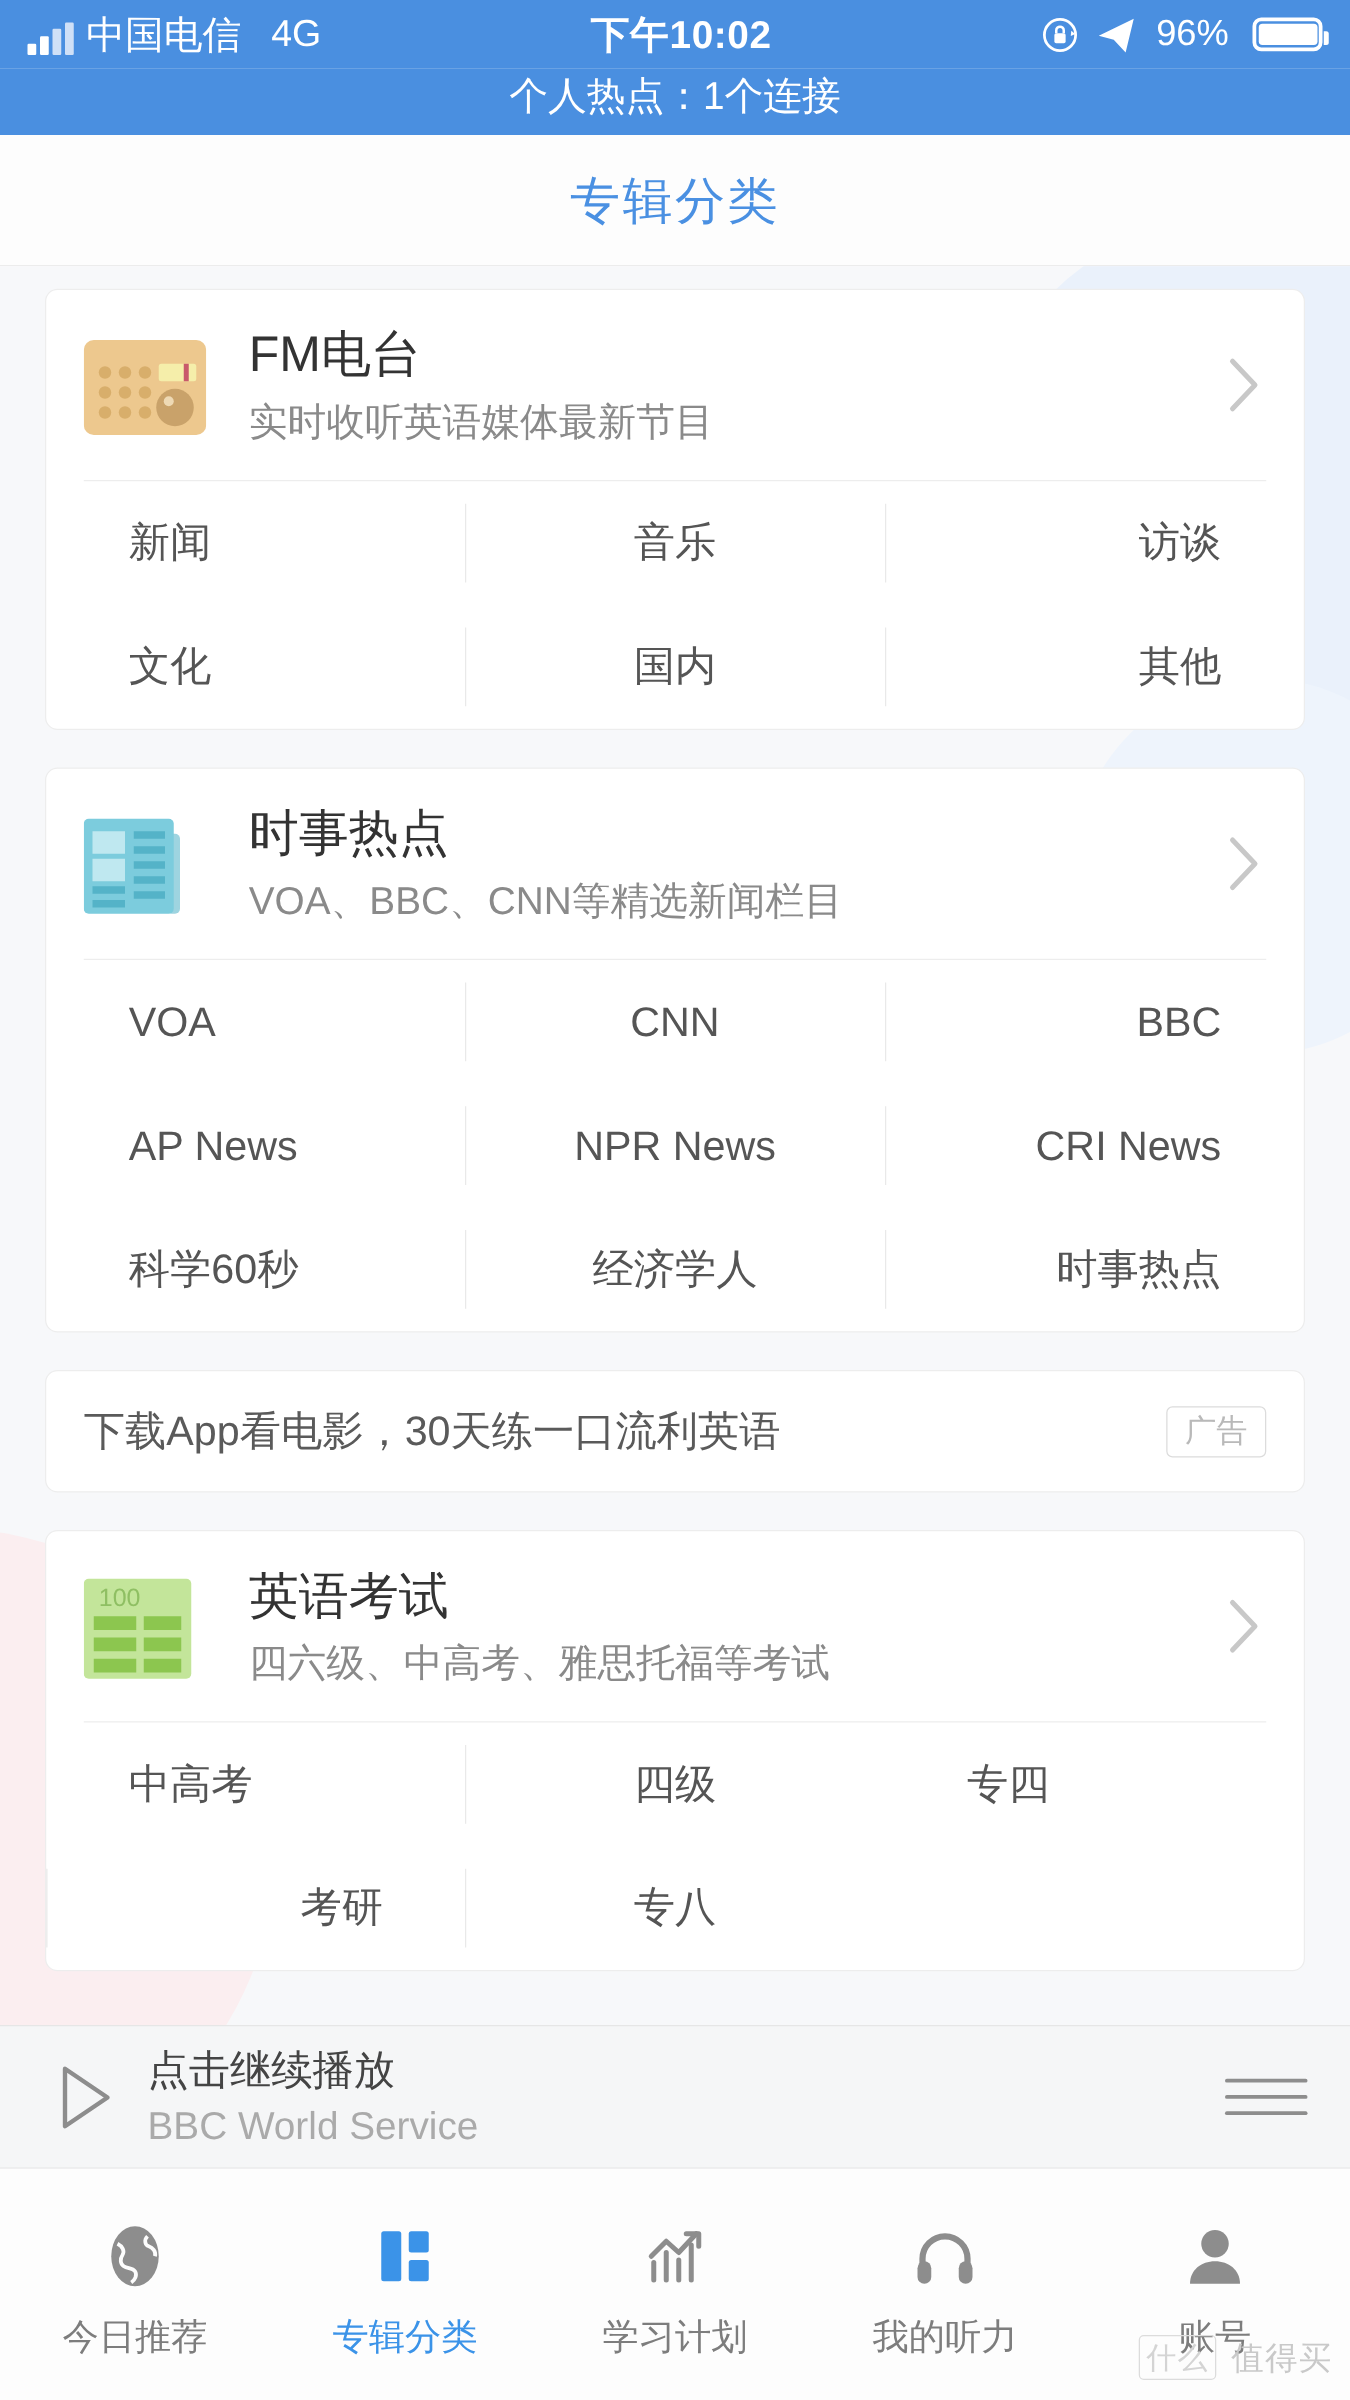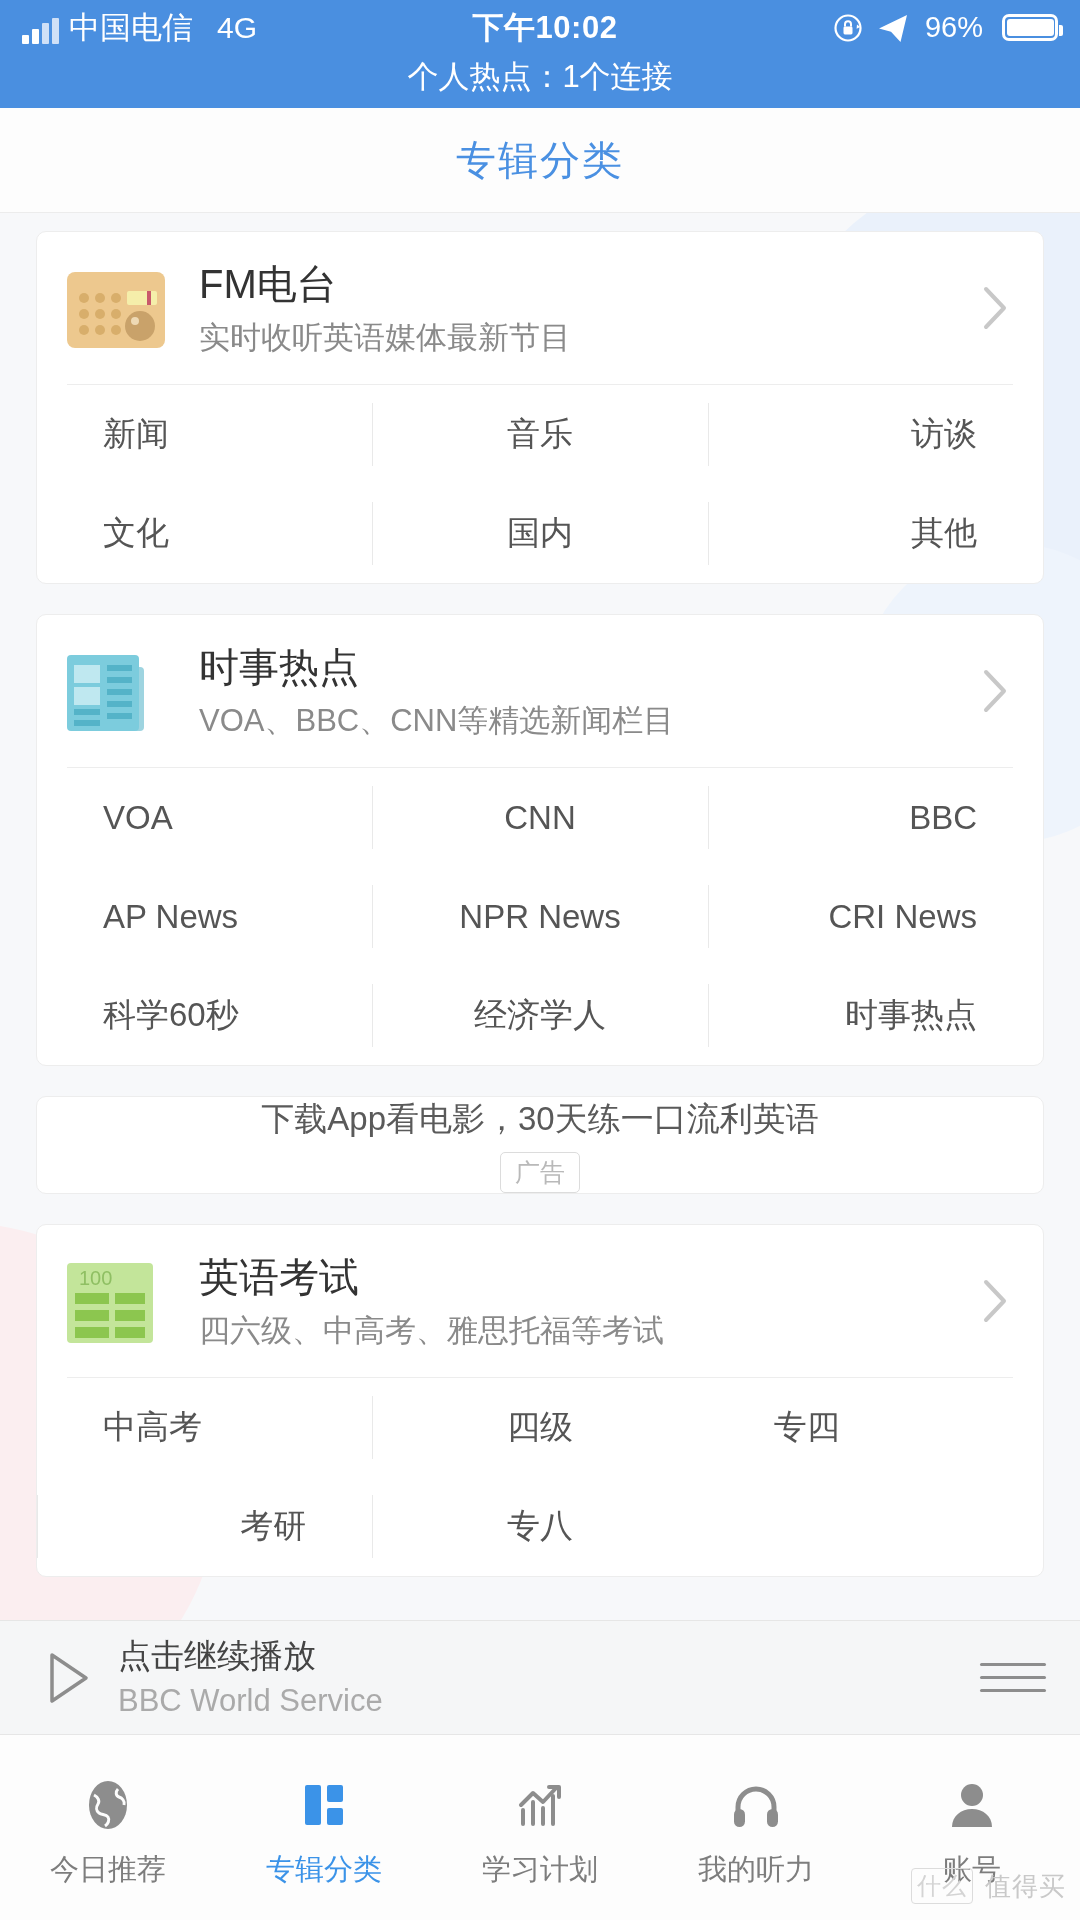--- a/index.html
+++ b/index.html
@@ -99,21 +99,21 @@
   .gcell.c2 { justify-content:flex-end; padding-right:66px; }
   .gcell.c1::before, .gcell.c2::before {
     content:""; position:absolute; left:0; top:18px; bottom:18px;
     width:1px; background:#e9e9e9;
   }
 
   
   .adbar {
     position:relative; margin:0 36px 30px 36px; height:98px;
     background:#fff; border:1px solid #ededed; border-radius:10px;
-    display:flex; align-items:center; padding:0 30px;flex-direction:column;
+    display:flex; align-items:center; padding:0 30px;
   }
   .adbar .adtext { font-size:33px; color:#5a5a5a; flex:1; }
   .adbadge {
     border:1px solid #dcdcdc; border-radius:5px; color:#b9b9b9;
     font-size:25px; padding:7px 14px; line-height:1;
   }
 
   
   #player {
     position:absolute; left:0; bottom:185px; width:1080px; height:115px;

